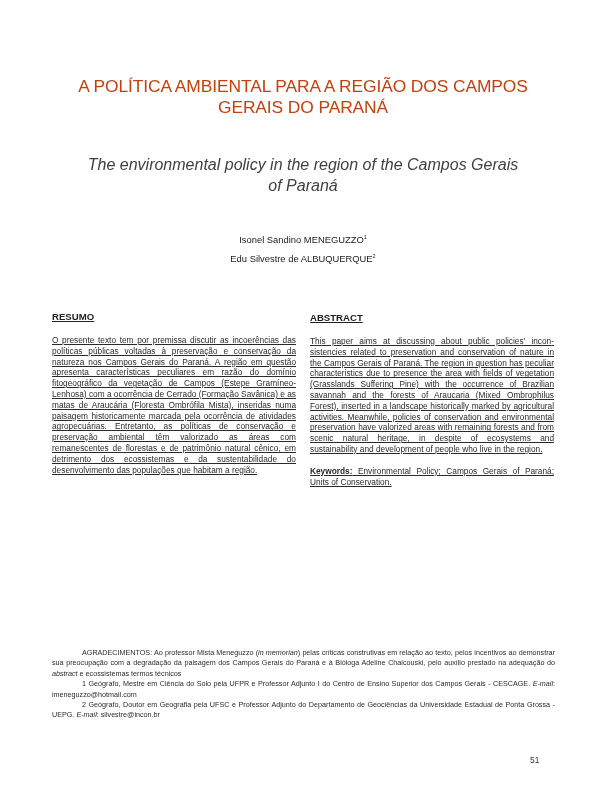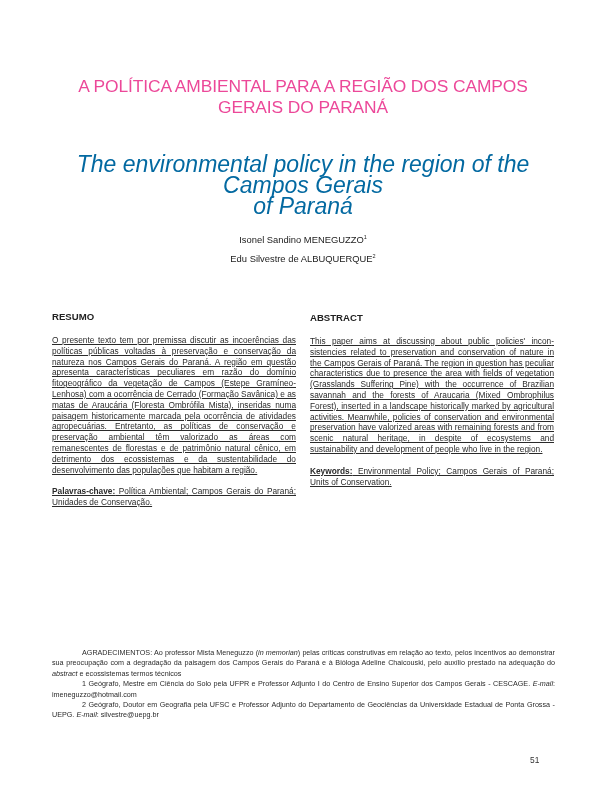--- a/index.html
+++ b/index.html
@@ -16,33 +16,33 @@
       color: #2a2a2a;
     }
     .title-pt {
       position: absolute;
       left: 40px;
       width: 526px;
       top: 76px;
       text-align: center;
       font-size: 17.4px;
       line-height: 21px;
-      color: #ec4899;
+      color: #c2410c;
       letter-spacing: -0.1px;
     }
     .title-en {
       position: absolute;
       left: 40px;
       width: 526px;
       top: 154px;
       text-align: center;
-      font-size: 23px;
+      font-size: 16px;
       line-height: 21px;
       font-style: italic;
-      color: #0369a1;
+      color: #404040;
     }
     .authors {
       position: absolute;
       left: 150px;
       width: 306px;
       top: 229px;
       text-align: center;
       font-size: 9.4px;
       line-height: 16px;
       color: #222;
@@ -61,20 +61,21 @@
       color: #2a2a2a;
     }
     .col.left { left: 52px; }
     .col.right { left: 310px; top: 312px; }
     .col h2 {
       margin: 0 0 12px 0;
       font-size: 9.6px;
       font-weight: bold;
       line-height: 12px;
       color: #222;
+      text-decoration: underline;
     }
     .col p {
       margin: 0 0 11px 0;
       hyphens: manual;
       text-decoration: underline;
     }
     .col .kw-label {
       font-weight: bold;
     }
     .footnotes {
@@ -119,28 +120,27 @@
     <span>Isonel Sandino MENEGUZZO</span><sup>1</sup>
   </div>
   <div>
     <span>Edu Silvestre de ALBUQUERQUE</span><sup>2</sup>
   </div>
 </div>
 
 <div class="col left">
   <h2>RESUMO</h2>
   <p>O presente texto tem por premissa discutir as incoerências das políticas públicas voltadas à preservação e conservação da natureza nos Campos Gerais do Paraná. A região em questão apresenta características peculiares em razão do domínio fitogeográfico da vegetação de Campos (Estepe Gramíneo-Lenhosa) com a ocorrência de Cerrado (Formação Savânica) e as matas de Araucária (Floresta Ombrófila Mista), inseridas numa paisagem historicamente marcada pela ocorrência de atividades agropecuárias. Entretanto, as políticas de conser­vação e preservação ambiental têm valorizado as áreas com remanescentes de florestas e de patrimônio natural cênico, em detrimento dos ecossistemas e da sustentabilidade do desenvolvimento das populações que habitam a região.</p>
-  <p><span class="kw-label">Palavras-chave:</span><span> Política Ambiental; Campos Gerais do Pa­raná; Unidades de Conservação.</span></p>
 </div>
 
 <div class="col right">
   <h2>ABSTRACT</h2>
   <p>This paper aims at discussing about public policies' incon­sistencies related to preservation and conservation of nature in the Campos Gerais of Paraná. The region in question has peculiar characteristics due to presence the area with fields of vegetation (Grasslands Suffering Pine) with the occurrence of Brazilian savannah and the forests of Araucaria (Mixed Om­brophilus Forest), inserted in a landscape historically marked by agricultural activities. Meanwhile, policies of conservation and environmental preservation have valorized areas with remaining forests and from scenic natural heritage, in despite of ecosystems and sustainability and development of people who live in the region.</p>
   <p><span class="kw-label">Keywords:</span><span> Environmental Policy; Campos Gerais of Paraná; Units of Conservation.</span></p>
 </div>
 
 <div class="footnotes">
   <p><span>AGRADECIMENTOS: Ao professor Mista Meneguzzo (</span><em>in memorian</em><span>) pelas críticas construtivas em relação ao texto, pelos incentivos ao demonstrar sua preocupação com a degradação da paisagem dos Campos Gerais do Paraná e à Bióloga Adeline Chaicouski, pelo auxílio prestado na adequação do </span><em>abstract</em><span> e ecossistemas termos técnicos</span></p>
   <p><span>1  Geógrafo, Mestre em Ciência do Solo pela UFPR e Professor Adjunto I do Centro de Ensino Superior dos Campos Gerais - CES­CAGE. </span><em>E-mail</em><span>: imeneguzzo@hotmail.com</span></p>
-  <p><span>2  Geógrafo, Doutor em Geografia pela UFSC e Professor Adjunto do Departamento de Geociências da Universidade Estadual de Ponta Grossa - UEPG. </span><em>E-mail</em><span>: silvestre@uepg.br</span></p>
+  <p><span>2  Geógrafo, Doutor em Geografia pela UFSC e Professor Adjunto do Departamento de Geociências da Universidade Estadual de Ponta Grossa - UEPG. </span><em>E-mail</em><span>: silvestre@incon.br</span></p>
 </div>
 
 <div class="page-number">51</div>
 
 </body></html>

